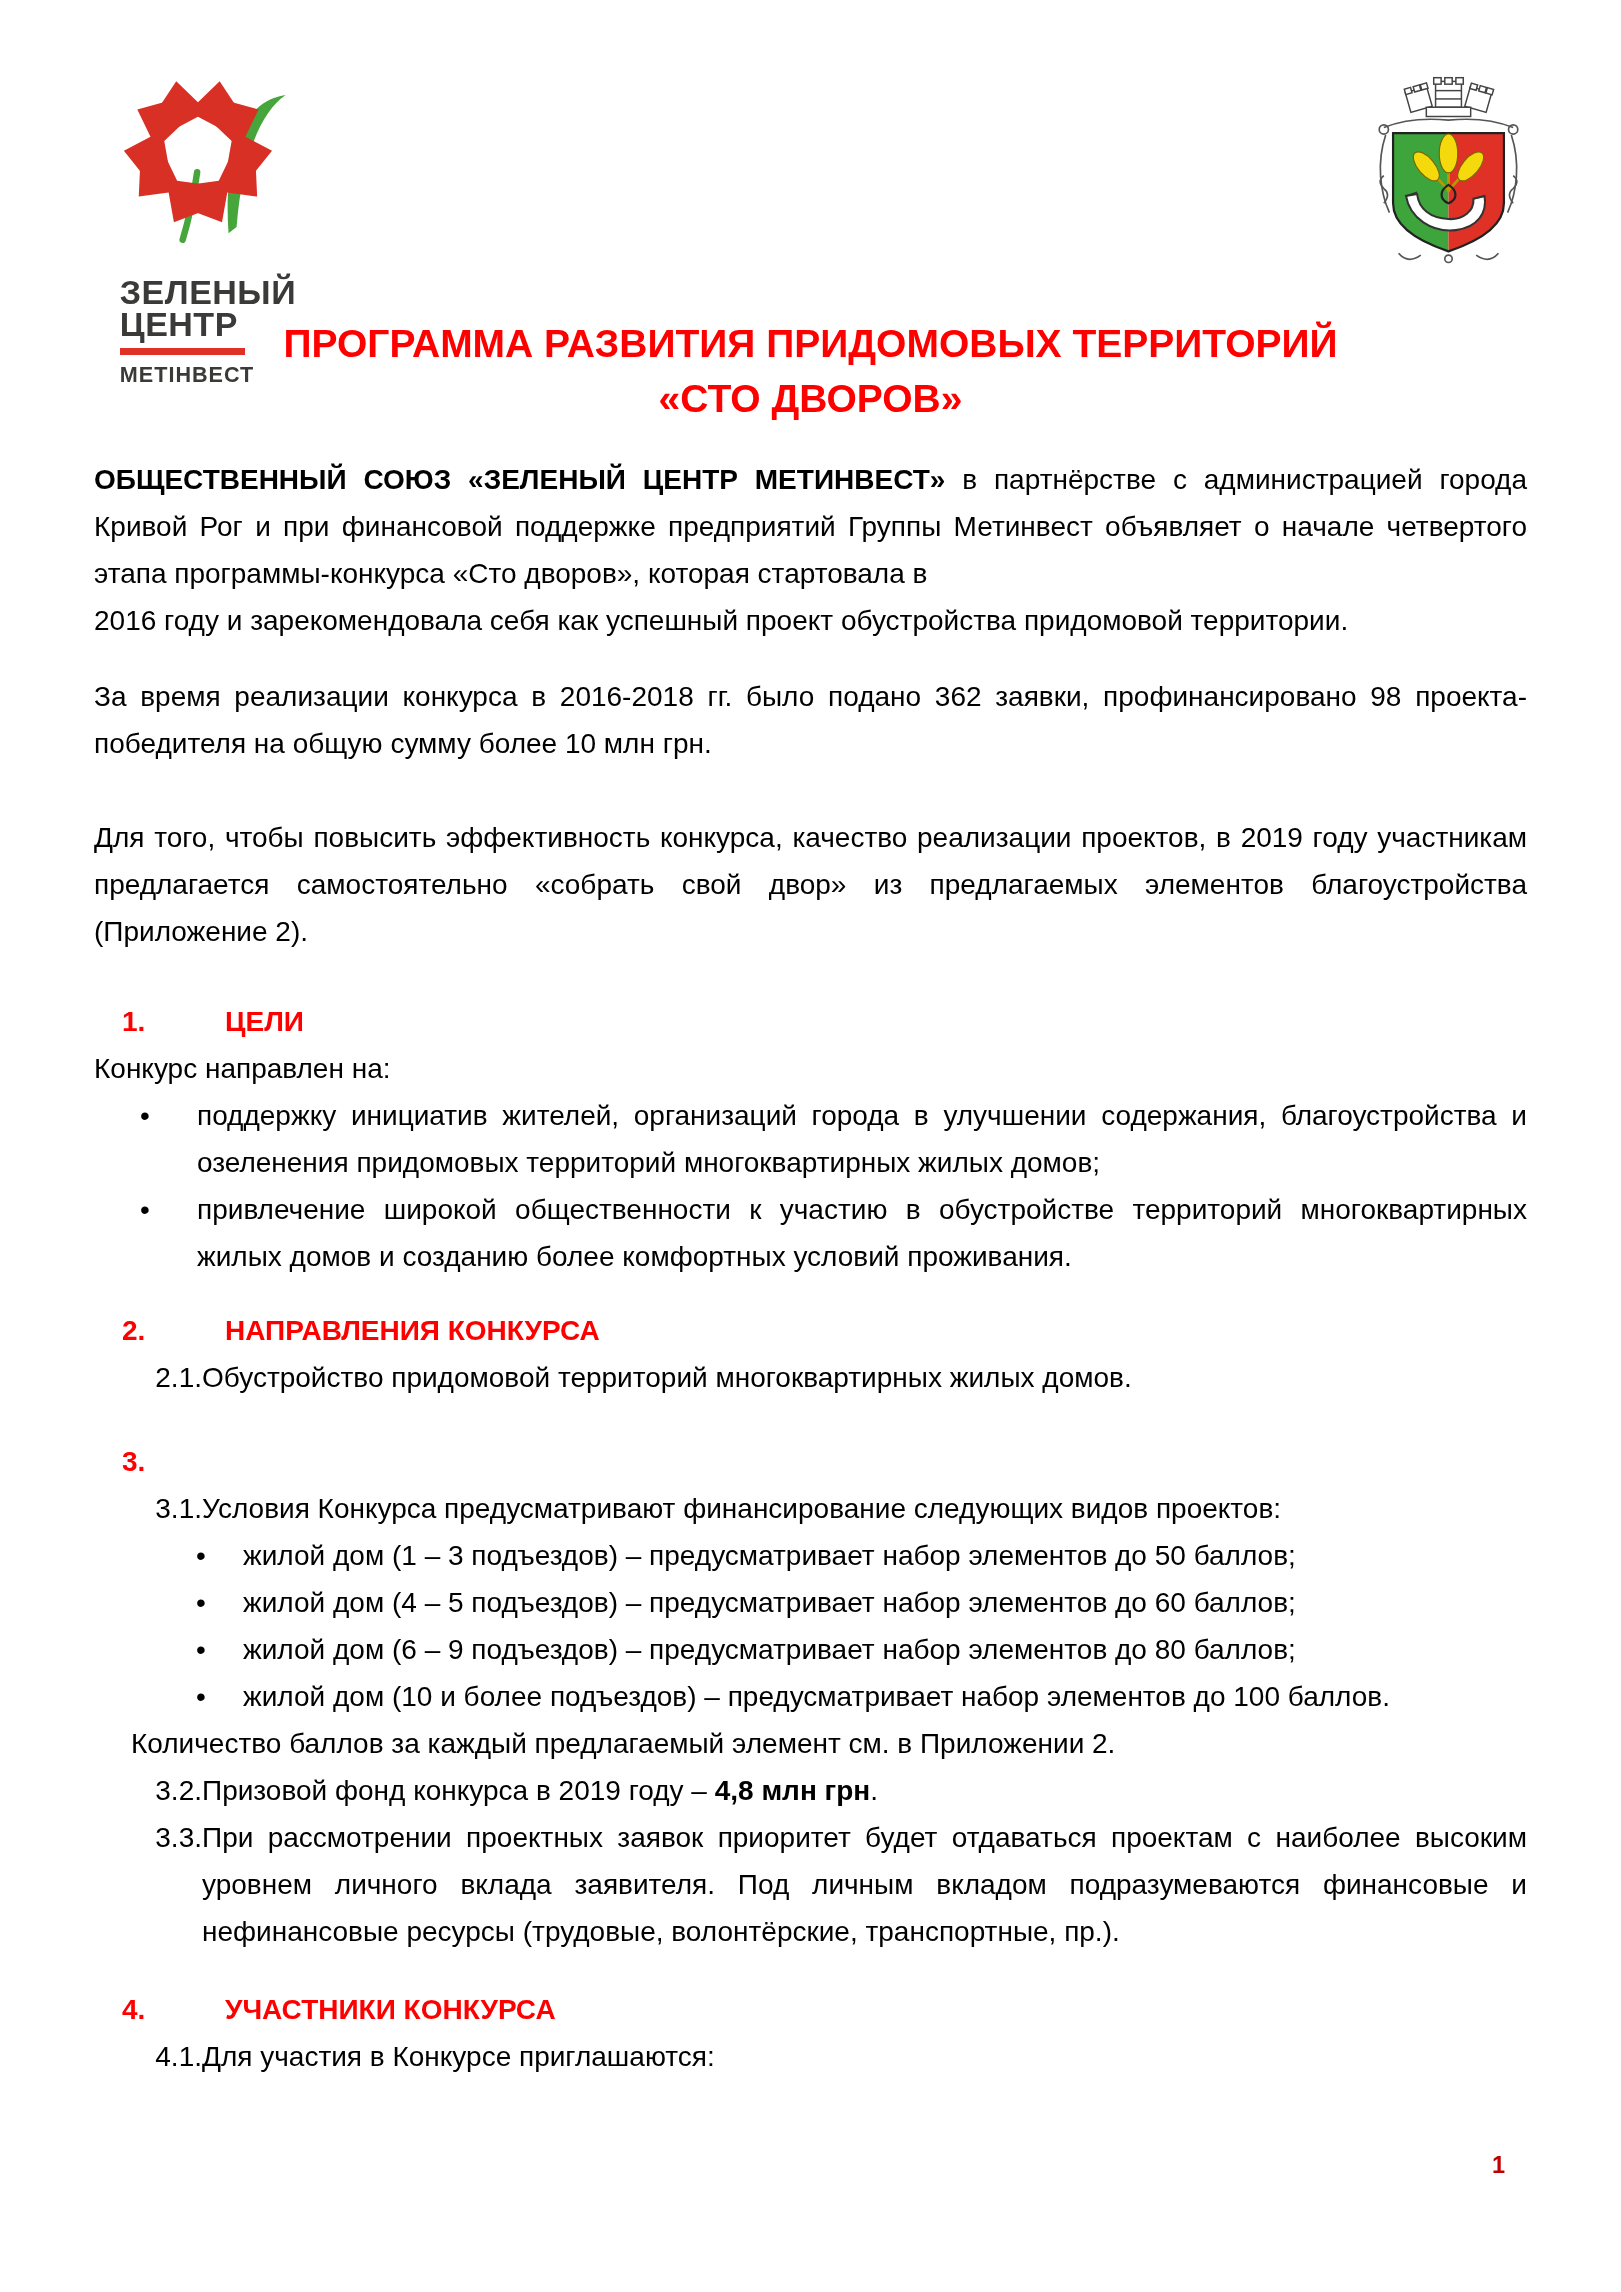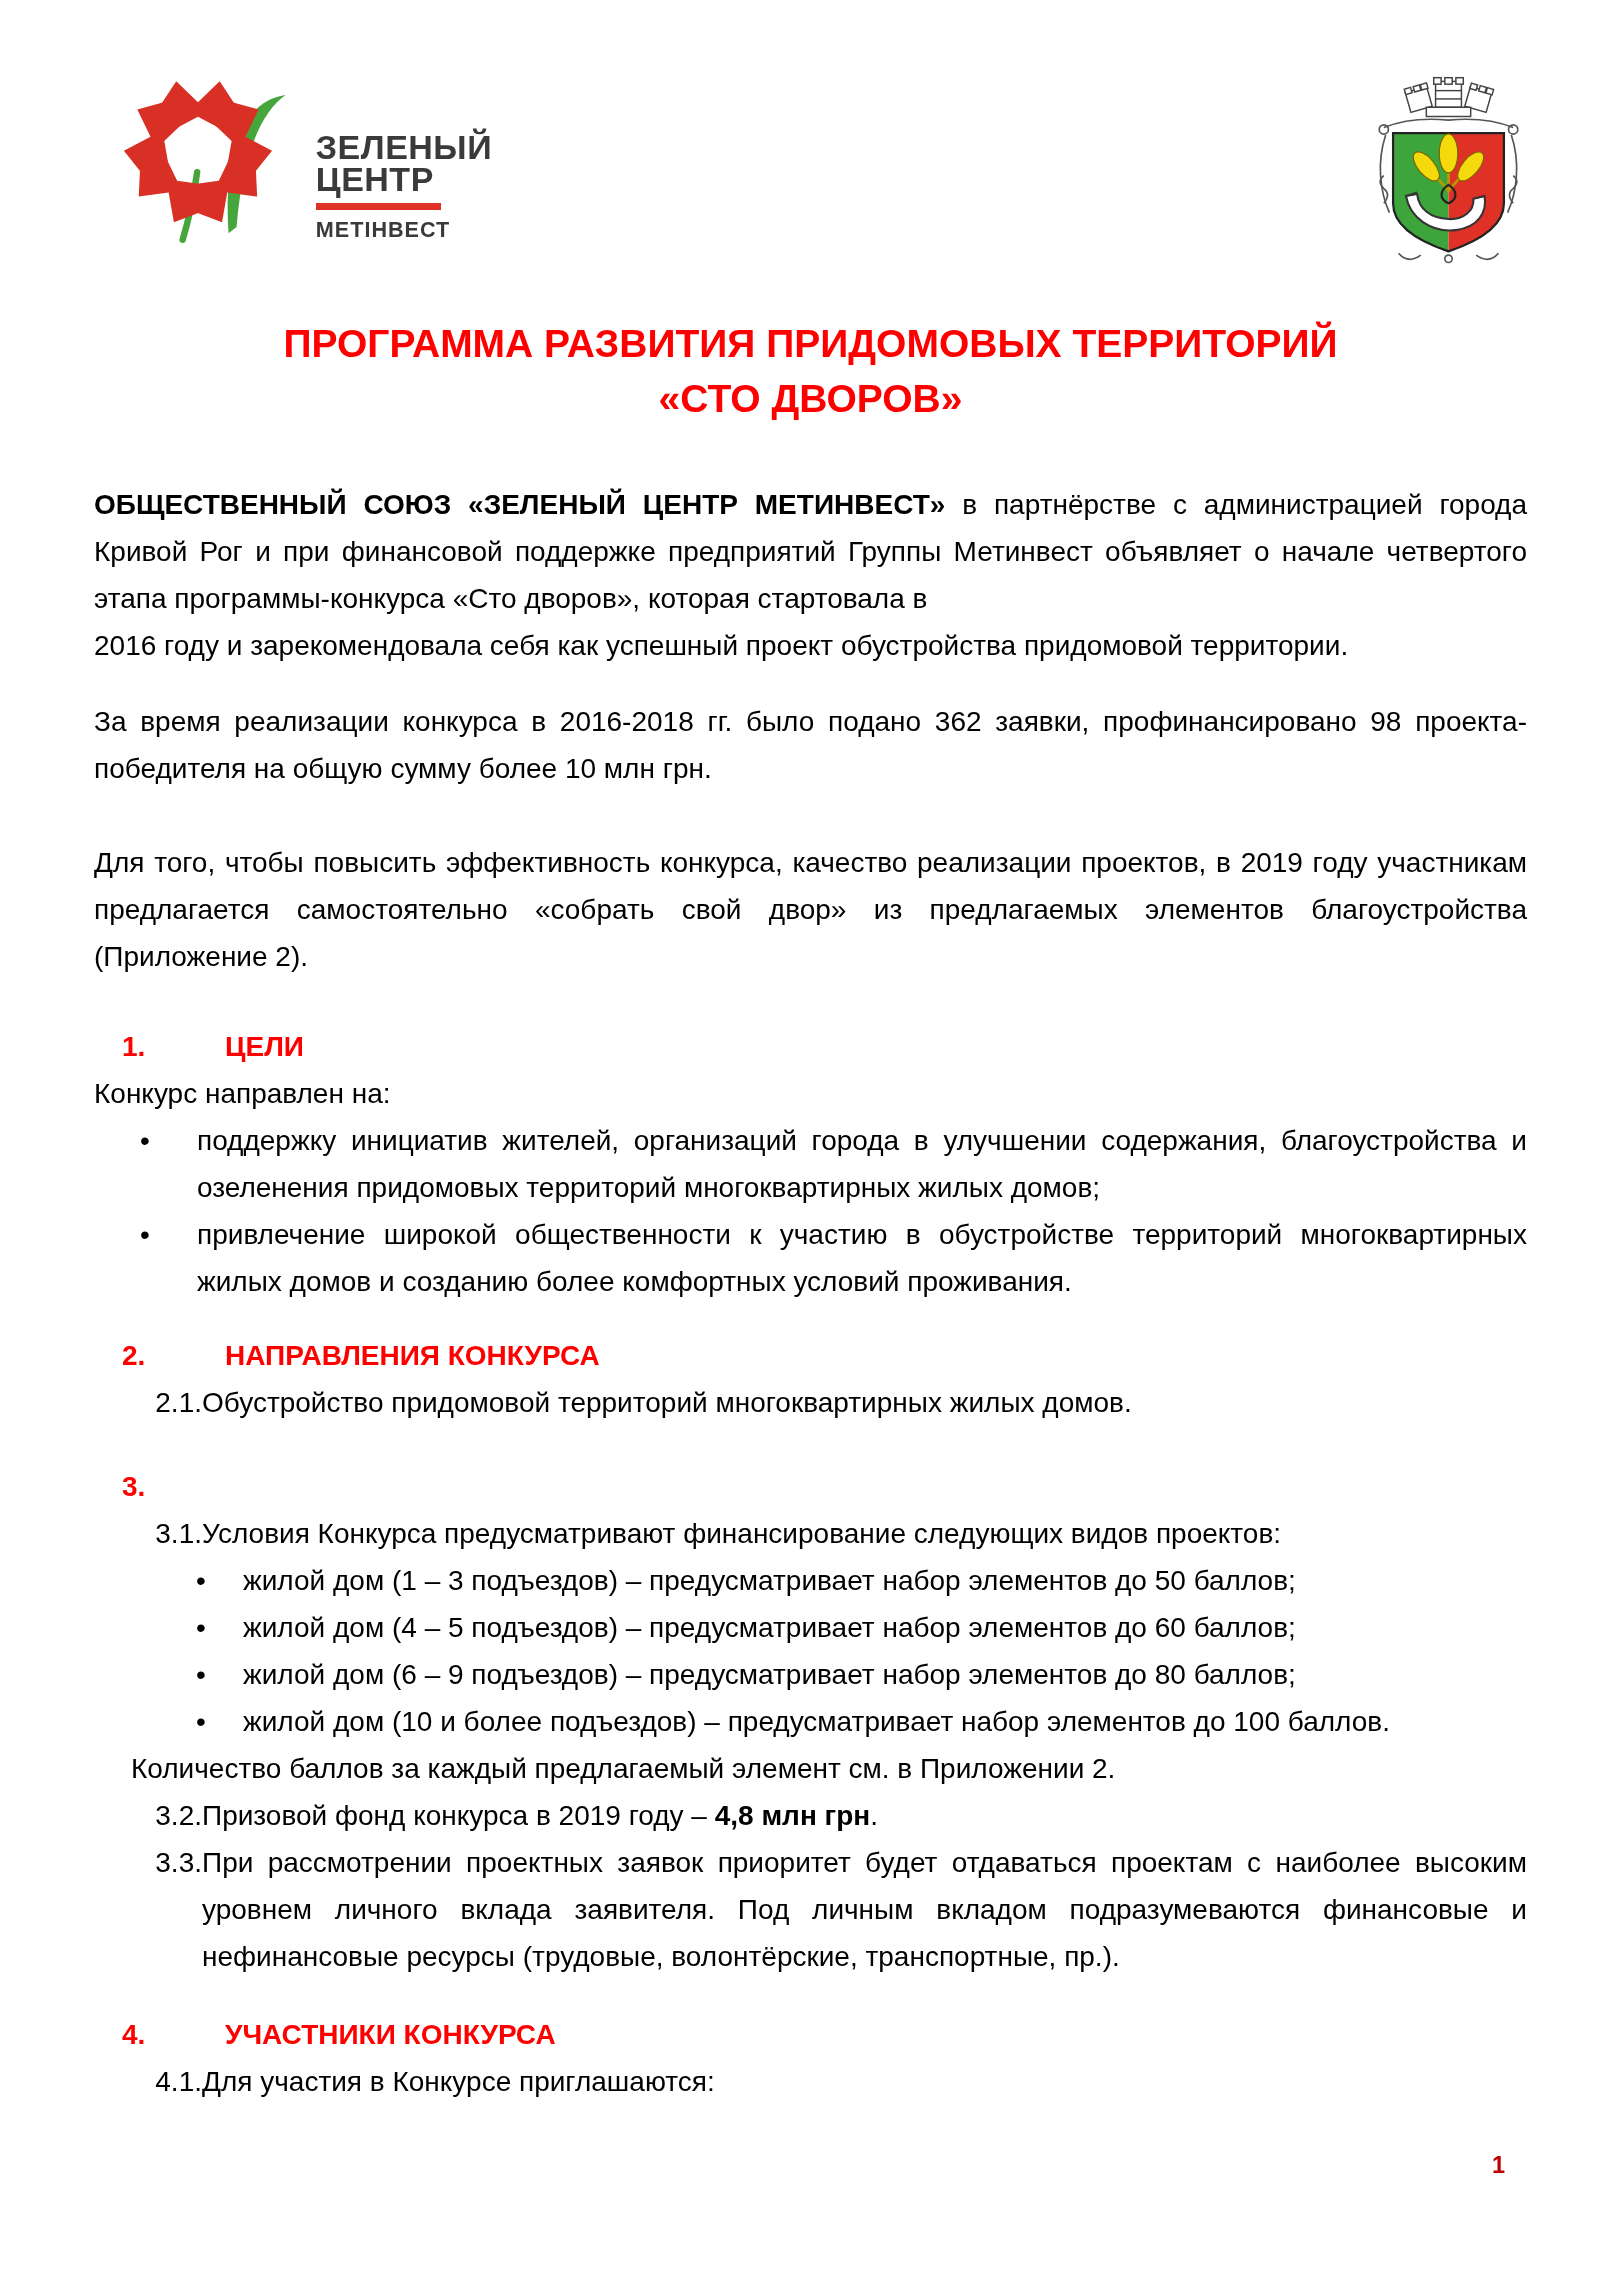--- a/index.html
+++ b/index.html
@@ -6,33 +6,33 @@
   body{
     width:1621px;height:2293px;
     background:#ffffff;color:#000;
     font-family:"Liberation Sans",sans-serif;
     position:relative;overflow:hidden;
   }
   .header{
     display:flex;justify-content:space-between;align-items:flex-start;
     padding:74px 98px 0 108px;height:169px;
   }
-  .logo{display:flex;align-items:flex-end;}
+  .logo{display:flex;align-items:flex-start;flex-direction:column;}
   .logo-text{margin-left:11.8px;margin-top:33px;color:#3A3A39;}
   .logo-name{font-weight:bold;font-size:34px;line-height:32px;letter-spacing:0.5px;}
   .logo-rule{height:6.9px;width:125px;background:#E03127;margin:7.8px 0 6.9px;}
   .logo-sub{font-weight:bold;font-size:21.6px;letter-spacing:1px;}
   .title{
     text-align:center;color:#FF0000;font-weight:bold;
     font-size:39px;line-height:55px;margin:73px 0 0;
   }
   .content{padding:0 94px;font-size:28px;line-height:47px;}
   .just{text-align:justify;}
   .para{margin:0 0 29px;}
-  .p1{margin-top:55px;}
+  .p1{margin-top:30px;}
   .p3{margin-top:47px;}
   b,.bold{font-weight:bold;}
   .sec-h{display:flex;color:#FF0000;font-weight:bold;padding-left:28px;}
   .sec-h .sec-num{flex:0 0 103px;}
   .mt1{margin-top:43px;} .mt2{margin-top:27.4px;} .mt3{margin-top:37px;} .mt4{margin-top:31px;}
   .num-item{display:flex;padding-left:43px;}
   .num-item .num{flex:0 0 65px;text-align:right;}
   .num-item .txt{flex:1;}
   .b1{display:flex;padding-left:46px;}
   .b1 .dot{flex:0 0 57px;}

